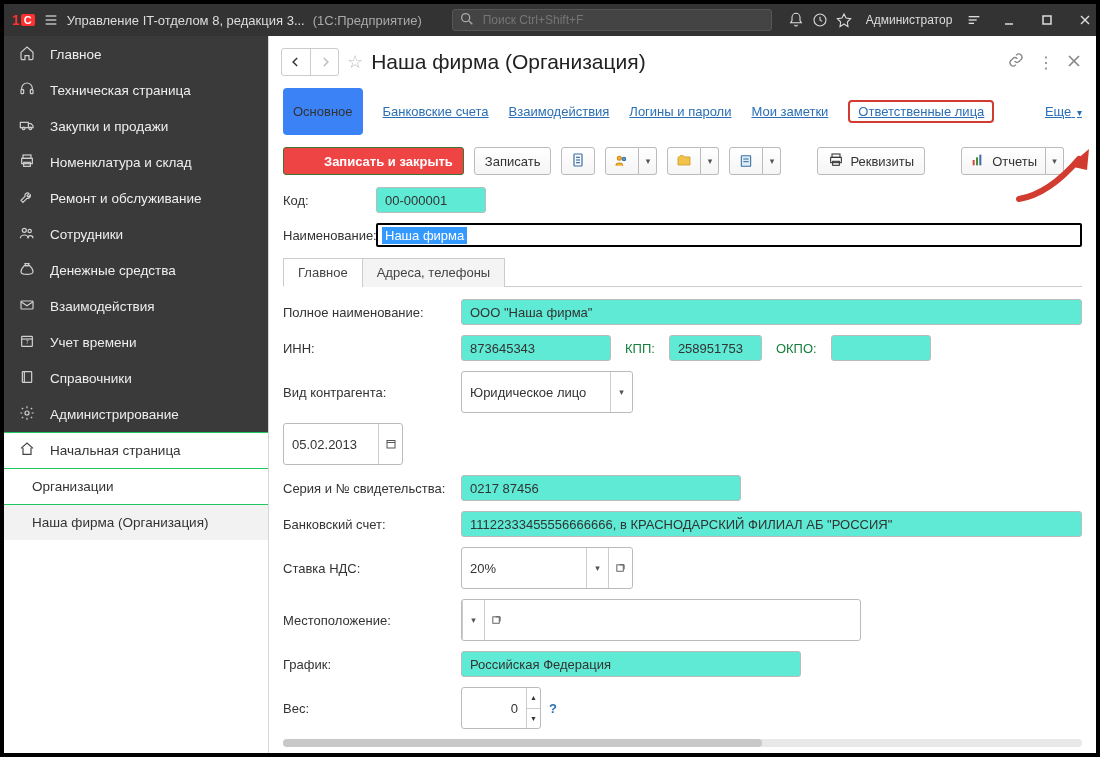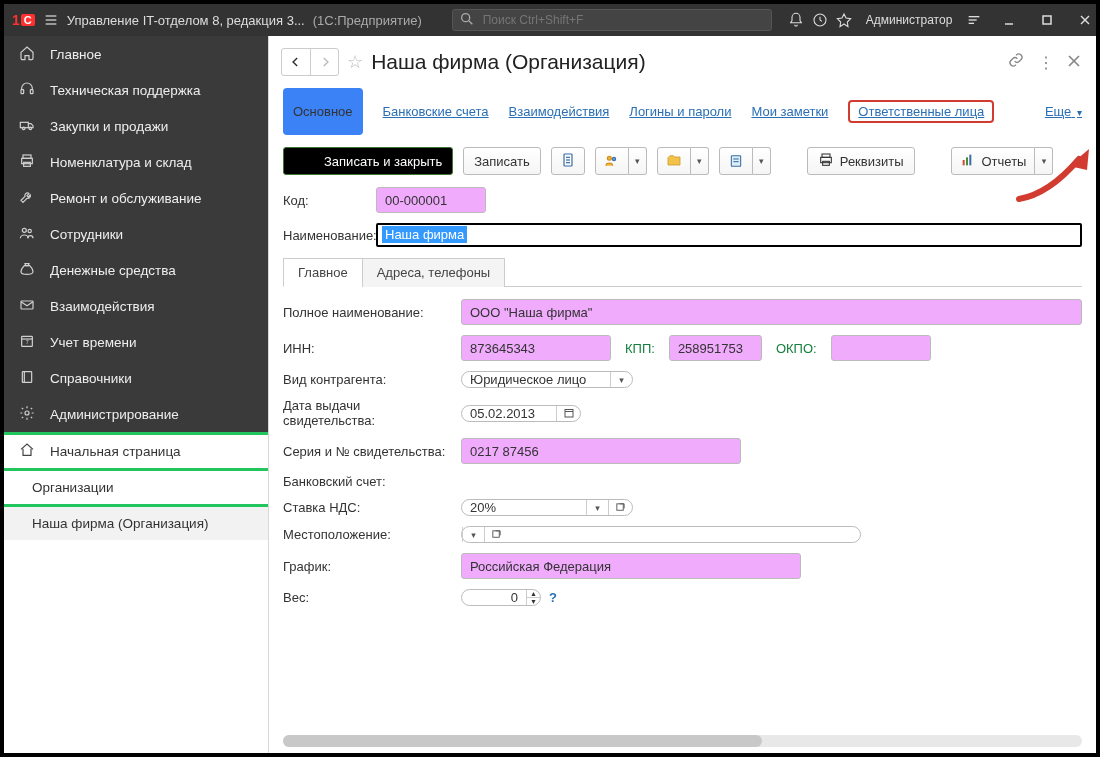--- a/index.html
+++ b/index.html
@@ -91,21 +91,21 @@
     padding: 0 14px;
     gap: 14px;
     cursor:pointer;
   }
   .nav-item .ico { width:18px; text-align:center; color:#d0d0d0; font-size:14px;}
   .nav-item .lbl { font-size:13.5px; }
   .nav-light {
     background:#fff;
     color:#333;
   }
-  .nav-light .nav-item { border-top:3px solid #22c55e;}
+  .nav-light .nav-item { border-top:1px solid #22c55e;}
   .nav-light .ico { color:#666;}
   .nav-light .active { background:#f2f2f2; }
   
   .main {
     flex:1;
     display:flex;
     flex-direction:column;
     min-width:0;
     position:relative;
   }
@@ -181,24 +181,24 @@
     background:linear-gradient(#fff,#f5f5f5);
     display:inline-flex;
     align-items:center;
     padding:0 10px;
     cursor:pointer;
     gap:6px;
     font-size:13px;
     color:#333;
   }
   .btn-primary {
-    background:#000000;
+    background:#ef4444;
     border-color:#3e7531;
     color:#fff;
-    font-weight:normal;
+    font-weight:bold;
     padding-left:40px;
   }
   .btn-split {
     display:inline-flex;
     align-items:stretch;
     height:28px;
   }
   .btn-split .main-part {
     border:1px solid #bbb;
     border-radius:3px 0 0 3px;
@@ -229,21 +229,21 @@
   }
   .form-row .flabel {
     width: 170px;
     color:#333;
   }
   .finput {
     height:26px;
     border:1px solid #bbb;
     border-radius:3px;
     padding:0 8px;
-    background:#f0abfc;
+    background:#5eead4;
     display:flex;
     align-items:center;
     color:#333;
   }
   .code-row { width: auto; }
   .name-row {
     border:2px solid #000;
     border-radius:2px;
     padding:2px 4px;
   }
@@ -267,21 +267,21 @@
     position:relative;
     top:1px;
     color:#444;
   }
   .inner-tab.active {
     background:#fff;
     border-bottom:1px solid #fff;
   }
   .inner-tab + .inner-tab { margin-left:-1px;}
   
-  .grid-field { display:flex; border:1px solid #bbb; border-radius:11px; height:17px; align-items:stretch;}
+  .grid-field { display:flex; border:1px solid #bbb; border-radius:3px; height:42px; align-items:stretch;}
   .grid-field .cell { display:flex;align-items:center;padding:0 8px;}
   .grid-field .drop { width:22px; display:flex;align-items:center;justify-content:center;border-left:1px solid #ccc; cursor:pointer; font-size:9px;color:#555;}
   .grid-field .cal { width:24px; display:flex;align-items:center;justify-content:center;border-left:1px solid #ccc; cursor:pointer;color:#555;font-size:12px;}
   .small-label { color:#15803d; padding:0 6px;}
   .question { color:#2a6fb5; cursor:pointer; font-weight:bold;}
   .hscroll {
     height:12px;
     margin: auto 14px 6px 14px;
     border-radius:6px;
     background:#e8e8e8;
@@ -377,21 +377,21 @@
           <span class="lbl">Главное</span>
         </div>
         <div class="nav-item">
           <span class="ico">
             <svg class="inline-ico" viewBox="0 0 24 24" fill="none" stroke="#d0d0d0" stroke-width="1.8">
                 <path d="M4 13v-2a8 8 0 0116 0v2"></path>
                 <rect x="3" y="13" width="4" height="6" rx="1"></rect>
                 <rect x="17" y="13" width="4" height="6" rx="1"></rect>
               </svg>
           </span>
-          <span class="lbl">Техническая поддержка</span>
+          <span class="lbl">Техническая страница</span>
         </div>
         <div class="nav-item">
           <span class="ico">
             <svg class="inline-ico" viewBox="0 0 24 24" fill="none" stroke="#d0d0d0" stroke-width="1.8">
                 <rect x="2" y="8" width="12" height="8"></rect>
                 <path d="M14 10h4l3 3v3h-7"></path>
                 <circle cx="7" cy="17" r="2"></circle>
                 <circle cx="17" cy="17" r="2"></circle>
               </svg>
           </span>
@@ -623,21 +623,21 @@
       <div class="form">
         <div class="form-row">
           <span class="flabel code-row" style="width:85px">Код:</span>
           <div class="finput" style="width:110px">
             <span>00-000001</span>
           </div>
         </div>
 
         <div class="form-row">
           <span class="flabel" style="width:85px">Наименование:</span>
-          <div class="name-row" style="flex:1;display:flex;align-items:flex-end;height:24px;padding-left:4px;">
+          <div class="name-row" style="flex:1;display:flex;align-items:center;height:24px;padding-left:4px;">
             <span class="name-field-sel">Наша фирма</span>
           </div>
         </div>
       </div>
 
       <div class="inner-tabs">
         <div class="inner-tab active">Главное</div>
         <div class="inner-tab">Адреса, телефоны</div>
       </div>
 
@@ -665,41 +665,43 @@
         <div class="form-row">
           <span class="flabel">Вид контрагента:</span>
           <div class="grid-field" style="width:172px">
             <div class="cell" style="flex:1">
                 <span>Юридическое лицо</span>
               </div>
             <div class="drop">▾</div>
           </div>
         </div>
         <div class="form-row">
-          <span class="flabel">Дата выдачи свидетельства:</span>
           <div class="grid-field" style="width:120px">
             <div class="cell" style="flex:1">
                 <span>05.02.2013</span>
               </div>
             <div class="cal">
               <svg width="12" height="12" viewBox="0 0 24 24" fill="none" stroke="#555" stroke-width="2">
                   <rect x="4" y="5" width="16" height="15"></rect>
                   <line x1="4" y1="9" x2="20" y2="9"></line>
                 </svg>
             </div>
           </div>
         </div>
         <div class="form-row">
           <span class="flabel">Серия и № свидетельства:</span>
           <div class="finput" style="width:280px">
             <span>0217 87456</span>
           </div>
         </div>
         <div class="form-row">
           <span class="flabel">Банковский счет:</span>
+          <div class="finput" style="flex:1">
+            <span>11122333455556666666, в КРАСНОДАРСКИЙ ФИЛИАЛ АБ "РОССИЯ"</span>
+          </div>
         </div>
         <div class="form-row">
           <span class="flabel">Ставка НДС:</span>
           <div class="grid-field" style="width:172px">
             <div class="cell" style="flex:1">
                 <span>20%</span>
               </div>
             <div class="drop">▾</div>
             <div class="cal">
               <svg width="11" height="11" viewBox="0 0 24 24" fill="none" stroke="#555" stroke-width="2">

